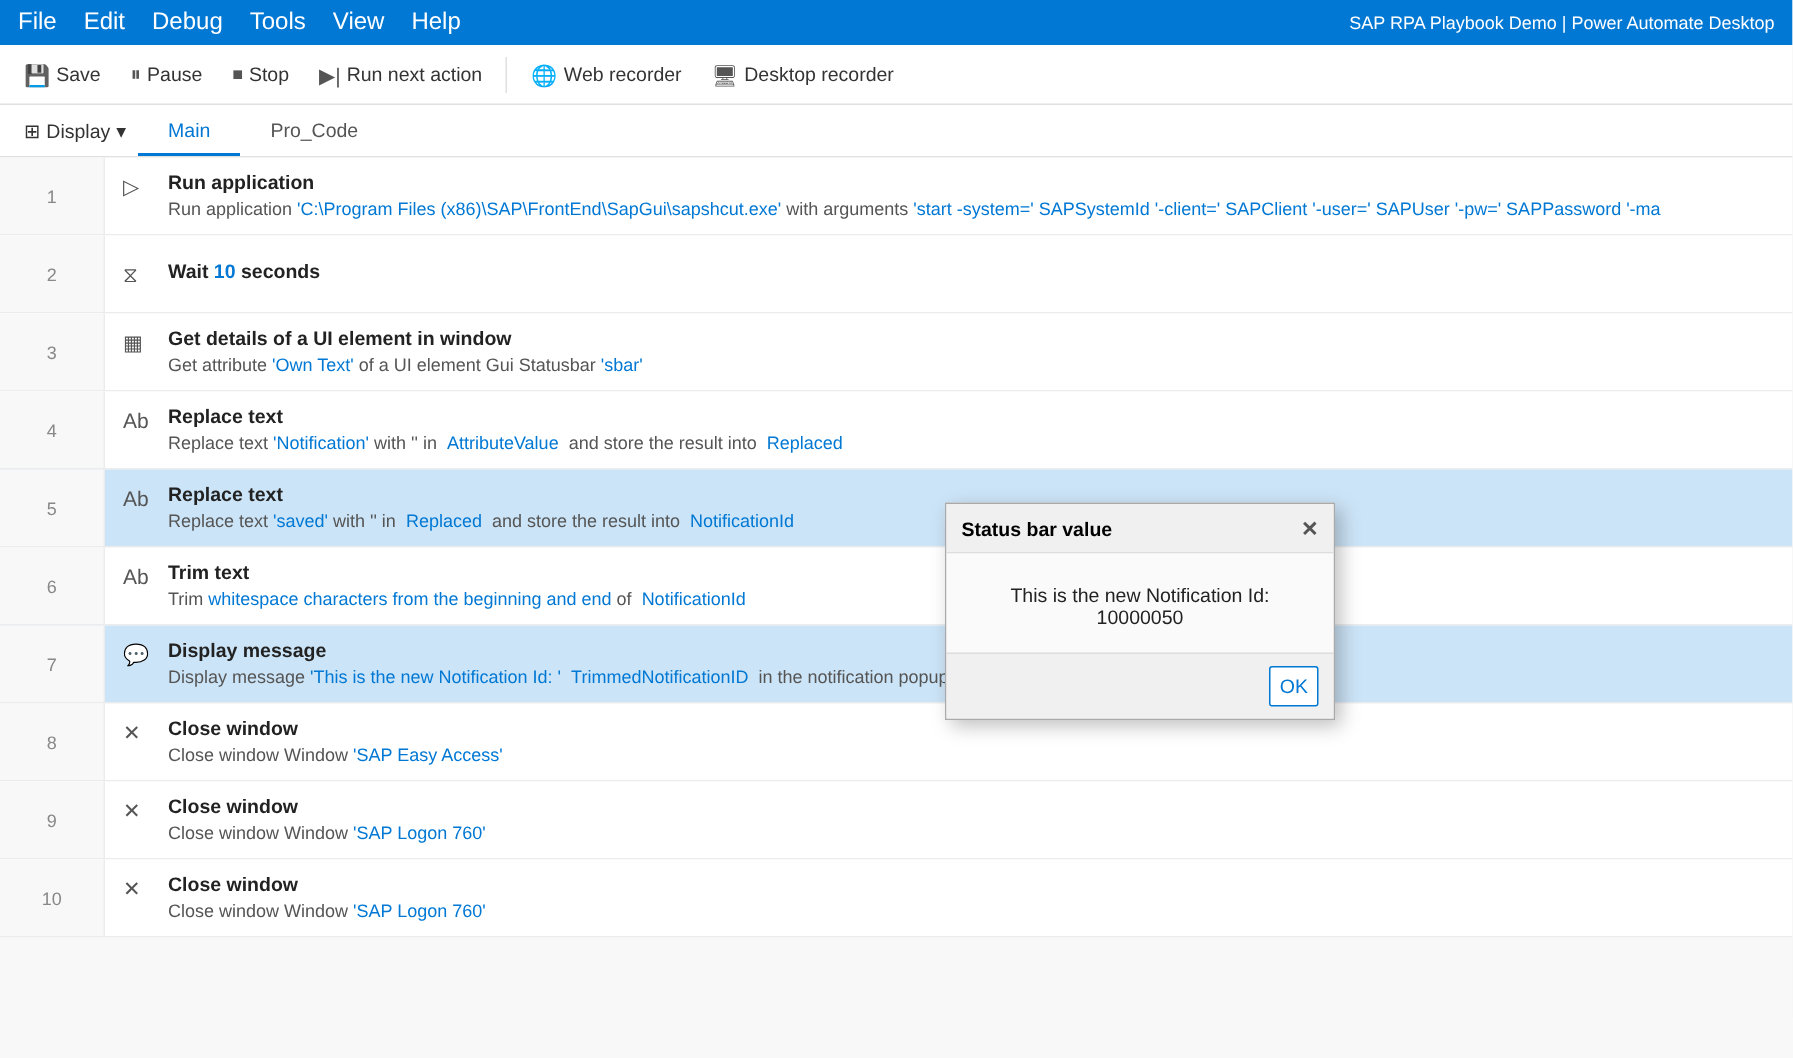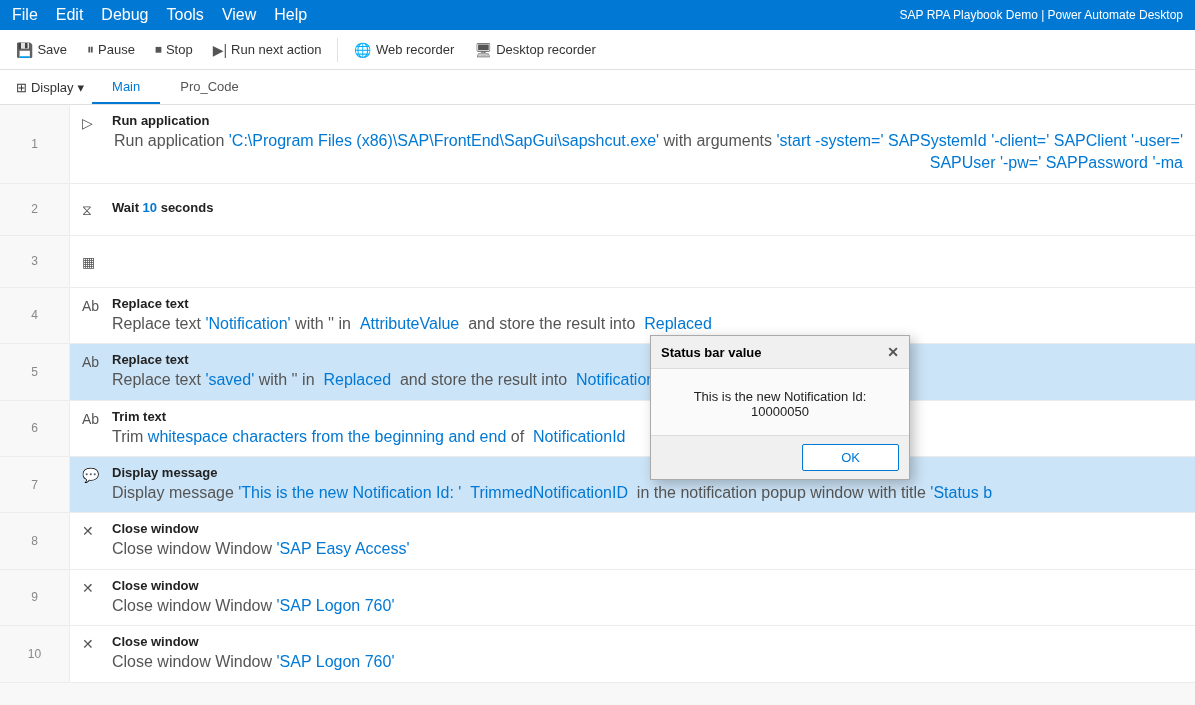--- a/index.html
+++ b/index.html
@@ -157,21 +157,21 @@
       align-items: flex-start;
       gap: 0;
     }
     .action-title {
       font-size: 13px;
       font-weight: 600;
       color: #222;
       margin-bottom: 2px;
     }
     .action-desc {
-      font-size: 16px;
+      font-size: 12px;
       color: #555;
       line-height: 1.4;
       text-align: right;
     }
     .code-val {
       color: #0078d4;
     }
     .code-str {
       color: #0078d4;
     }
@@ -188,21 +188,20 @@
     }
     .dialog-box {
       position: absolute;
       top: 230px;
       left: 630px;
       width: 260px;
       background: white;
       border: 1px solid #aaa;
       box-shadow: 4px 4px 12px rgba(0,0,0,0.25);
       pointer-events: all;
-      margin-left: 20px;
     }
     .dialog-title-bar {
       background: #f0f0f0;
       padding: 8px 10px;
       font-size: 13px;
       font-weight: 600;
       display: flex;
       justify-content: space-between;
       align-items: center;
       border-bottom: 1px solid #ddd;
@@ -223,21 +222,21 @@
       text-align: center;
     }
     .dialog-footer {
       padding: 8px 10px;
       display: flex;
       justify-content: flex-end;
       background: #f0f0f0;
       border-top: 1px solid #ddd;
     }
     .dialog-ok-btn {
-      padding: 5px 38px;
+      padding: 5px 6px;
       background: white;
       border: 1px solid #0078d4;
       color: #0078d4;
       font-size: 13px;
       cursor: pointer;
       border-radius: 2px;
     }
   </style>
 </head>
 <body>
@@ -326,20 +325,26 @@
           </div>
         </div>
       </div>
     </div>
 
     <div class="flow-row">
       <div class="row-number">3</div>
       <div class="row-content">
         <div class="row-body">
           <div class="row-icon">▦</div>
+          <div>
+            <div class="action-title">Get details of a UI element in window</div>
+            <div class="action-desc">
+              Get attribute <span class="code-str">'Own Text'</span> of a UI element Gui Statusbar <span class="code-str">'sbar'</span>
+            </div>
+          </div>
         </div>
       </div>
     </div>
 
     <div class="flow-row">
       <div class="row-number">4</div>
       <div class="row-content">
         <div class="row-body">
           <div class="row-icon">Ab</div>
           <div>

